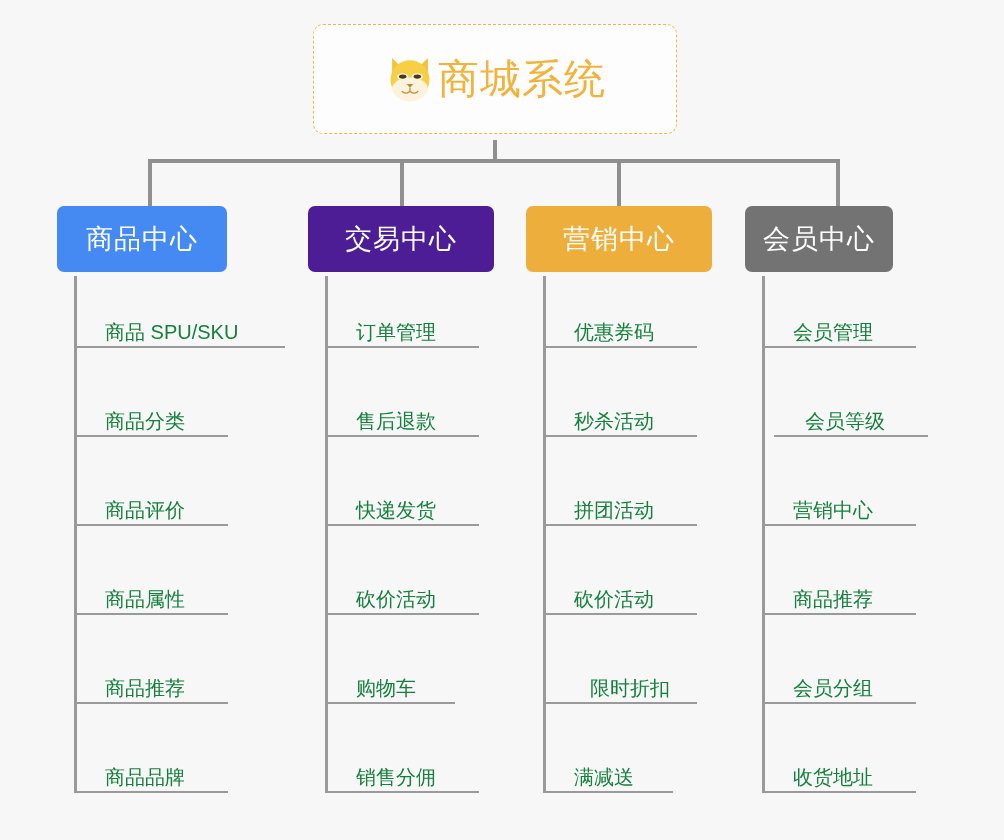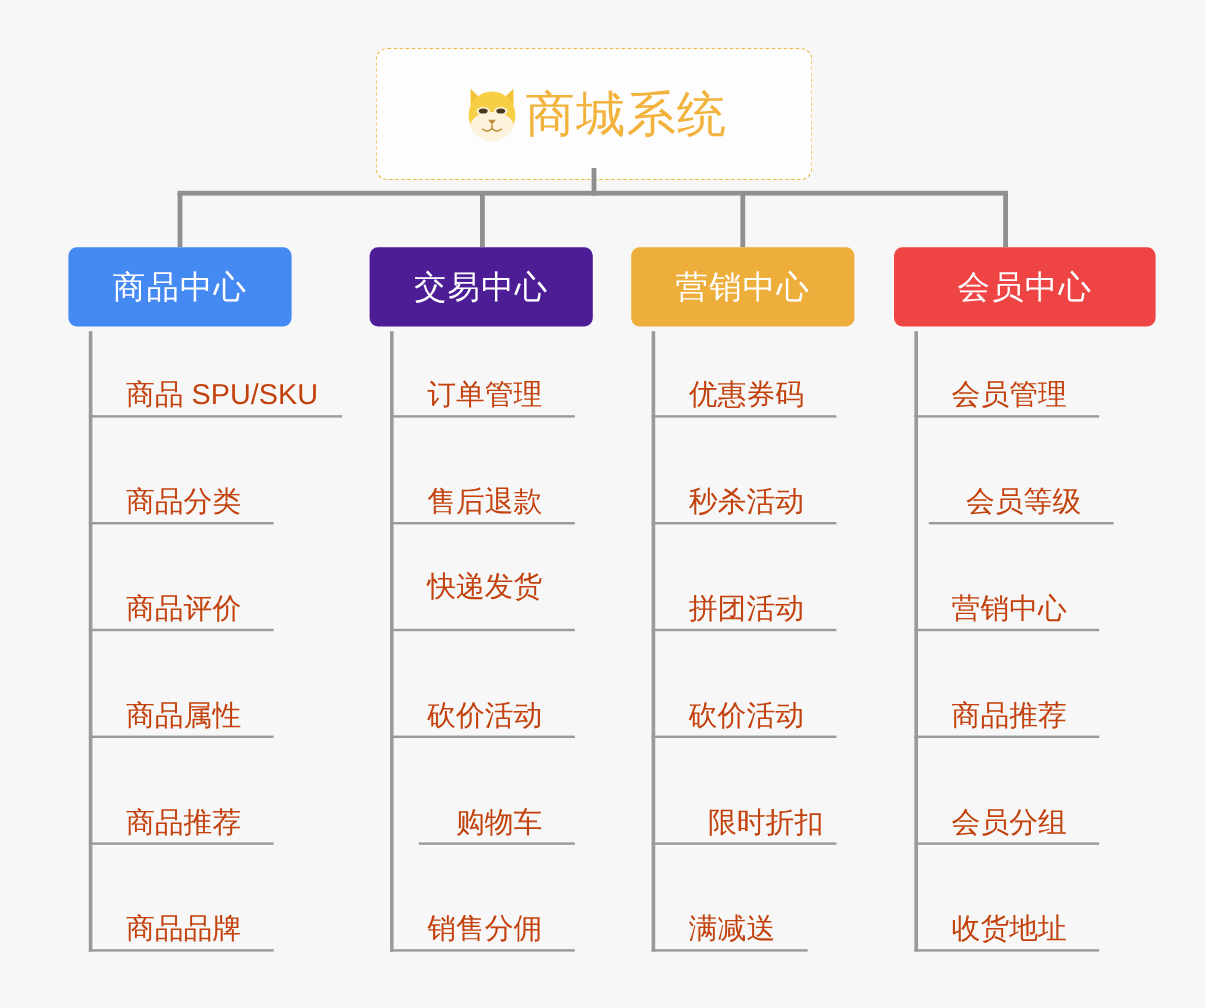--- a/index.html
+++ b/index.html
@@ -6,21 +6,21 @@
   body{
     width:1004px;height:840px;
     background:#f7f7f7;
     font-family:"Liberation Sans","DejaVu Sans",sans-serif;
     overflow:hidden;position:relative;
   }
   #canvas{position:absolute;left:0;top:0;width:1004px;height:840px;}
 
   
   .root-node{
-    position:absolute;left:313px;top:40px;width:364px;height:110px;
+    position:absolute;left:313px;top:24px;width:364px;height:110px;
     background:#fdfdfd;border:1px dashed #f0b849;border-radius:10px;
     box-sizing:border-box;
     display:flex;align-items:center;justify-content:center;gap:2px;
   }
   .root-title{
     font-size:41px;color:#f2b33d;line-height:1;letter-spacing:1px;
     white-space:nowrap;
   }
   .dog-icon{width:52px;height:52px;display:block;flex:0 0 auto;}
 
@@ -40,21 +40,21 @@
   
   .leaf-col{position:absolute;top:276px;}
   .leaf-spine{position:absolute;left:0;top:0;width:3px;background:#9a9a9a;}
   .leaf-item{
     position:absolute;left:0;
     border-bottom:2px solid #9a9a9a;
     box-sizing:border-box;
     display:flex;align-items:flex-end;
   }
   .leaf-label{
-    font-size:24px;color:#c2410c;white-space:nowrap;
+    font-size:20px;color:#15803d;white-space:nowrap;
     padding-left:31px;padding-bottom:3px;line-height:1.1;
   }
 </style>
 </head>
 <body>
 
 <div id="canvas">
 
   <div class="root-node">
     <svg class="dog-icon" viewBox="0 0 64 64">
@@ -73,21 +73,21 @@
       <path d="M32 47 q6 5 10 0" stroke="#c08a3e" stroke-width="1.6" fill="none"></path>
     </svg>
     <span class="root-title">商城系统</span>
   </div>
 
   <div class="conn conn-stem"></div>
   <div class="conn conn-bar"></div>
 
   <div id="columns-root">
       <div class="conn conn-drop" style="left: 148px;"></div>
-      <div class="cat-box" style="left: 57px; width: 186px; background: rgb(69, 137, 242);">
+      <div class="cat-box" style="left: 57px; width: 170px; background: rgb(69, 137, 242);">
         <span>商品中心</span>
       </div>
       <div class="leaf-col" style="left: 74px;">
         <div class="leaf-spine" style="height: 517px;"></div>
         <div class="leaf-item" style="top: 6px; height: 66px; width: 211px;">
           <span class="leaf-label">商品 SPU/SKU</span>
         </div>
         <div class="leaf-item" style="top: 95px; height: 66px; width: 154px;">
           <span class="leaf-label">商品分类</span>
         </div>
@@ -109,27 +109,27 @@
         <span>交易中心</span>
       </div>
       <div class="leaf-col" style="left: 325px;">
         <div class="leaf-spine" style="height: 517px;"></div>
         <div class="leaf-item" style="top: 6px; height: 66px; width: 154px;">
           <span class="leaf-label">订单管理</span>
         </div>
         <div class="leaf-item" style="top: 95px; height: 66px; width: 154px;">
           <span class="leaf-label">售后退款</span>
         </div>
-        <div class="leaf-item" style="top: 184px; height: 66px; width: 154px; align-items: center;">
+        <div class="leaf-item" style="top: 184px; height: 66px; width: 154px;">
           <span class="leaf-label">快递发货</span>
         </div>
         <div class="leaf-item" style="top: 273px; height: 66px; width: 154px;">
           <span class="leaf-label">砍价活动</span>
         </div>
-        <div class="leaf-item" style="top: 362px; height: 66px; width: 130px; margin-left: 24px;">
+        <div class="leaf-item" style="top: 362px; height: 66px; width: 130px;">
           <span class="leaf-label">购物车</span>
         </div>
         <div class="leaf-item" style="top: 451px; height: 66px; width: 154px;">
           <span class="leaf-label">销售分佣</span>
         </div>
       </div>
       <div class="conn conn-drop" style="left: 617px;"></div>
       <div class="cat-box" style="left: 526px; width: 186px; background: rgb(237, 174, 60);">
         <span>营销中心</span>
       </div>
@@ -148,21 +148,21 @@
           <span class="leaf-label">砍价活动</span>
         </div>
         <div class="leaf-item" style="top: 362px; height: 66px; width: 154px; padding-left: 16px;">
           <span class="leaf-label">限时折扣</span>
         </div>
         <div class="leaf-item" style="top: 451px; height: 66px; width: 130px;">
           <span class="leaf-label">满减送</span>
         </div>
       </div>
       <div class="conn conn-drop" style="left: 836px;"></div>
-      <div class="cat-box" style="left: 745px; width: 218px; background: #ef4444;">
+      <div class="cat-box" style="left: 745px; width: 148px; background: #737373;">
         <span>会员中心</span>
       </div>
       <div class="leaf-col" style="left: 762px;">
         <div class="leaf-spine" style="height: 517px;"></div>
         <div class="leaf-item" style="top: 6px; height: 66px; width: 154px;">
           <span class="leaf-label">会员管理</span>
         </div>
         <div class="leaf-item" style="top: 95px; height: 66px; width: 154px; margin-left: 12px;">
           <span class="leaf-label">会员等级</span>
         </div>

